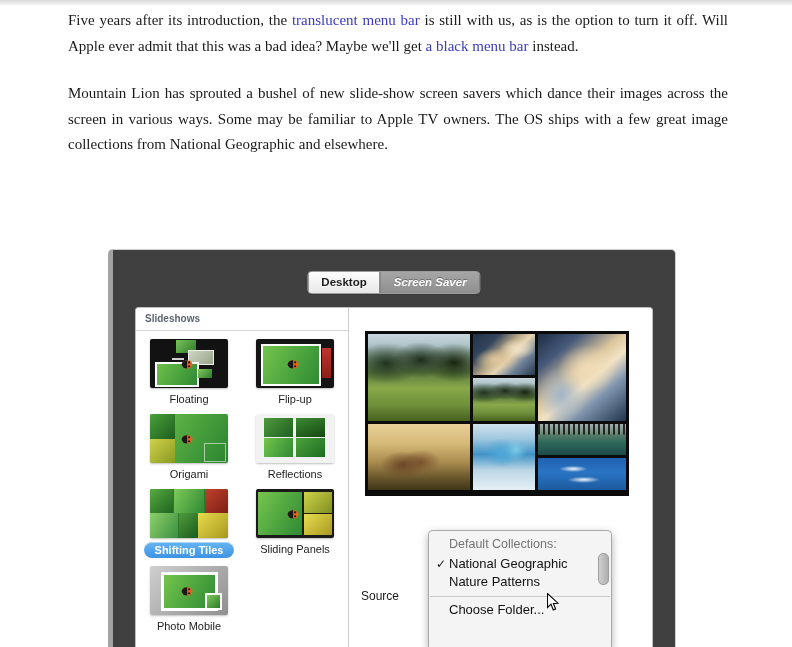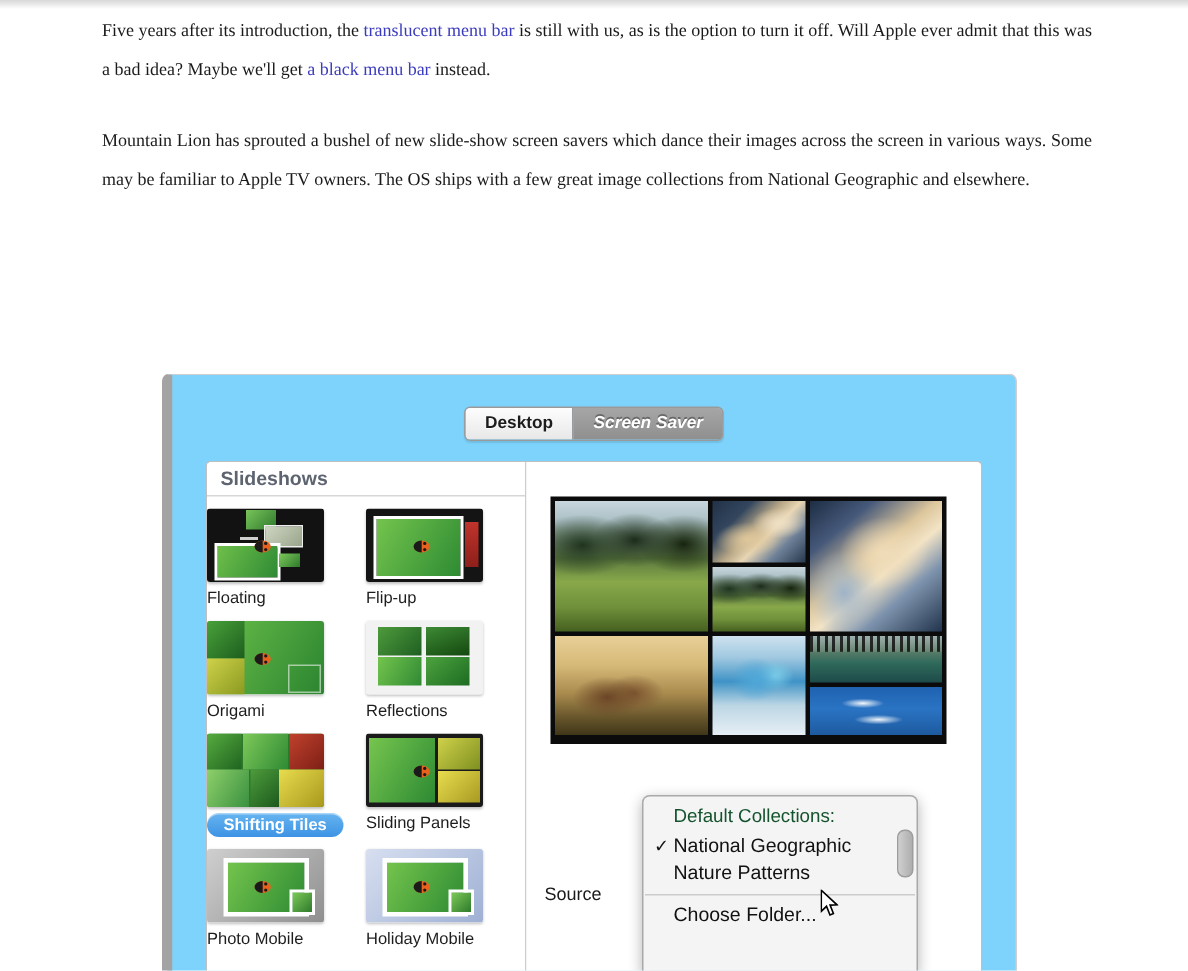--- a/index.html
+++ b/index.html
@@ -23,39 +23,39 @@
     width: 660px;
   }
   .art-title {
     font-size: 15.5px;
     font-weight: bold;
     color: #111111;
     letter-spacing: .1px;
     margin: 0 0 20px 0;
   }
   .para {
-    font-size: 12px;
+    font-size: 15px;
     line-height: 25.5px;
     color: #1a1a1a;
     text-align: justify;
     margin: 0 0 22px 0;
   }
   .para a, .lnk {
     color: #3b3bbd;
     text-decoration: none;
   }
 
   
   .sysprefs {
     position: absolute;
     left: 108px; top: 249px;
     width: 562px; height: 398px;
-    background: #7dd3fc;
+    background: #404040;
     border-top: 1px solid #cfcfcf;
-    border-left: 7px solid #a3a3a3;
+    border-left: 5px solid #a3a3a3;
     border-right: 1px solid #cfcfcf;
     border-radius: 5px 5px 0 0;
     font-family: "Liberation Sans", "DejaVu Sans", sans-serif;
     overflow: hidden;
   }
 
   
   .tabbar {
     position: absolute;
     left: 50%; transform: translateX(-50%);
@@ -100,37 +100,37 @@
   .sidebar {
     width: 212px;
     border-right: 1px solid #cdcdcd;
     background: #ffffff;
     position: relative;
     overflow: hidden;
   }
   .sidehead {
     height: 22px;
     line-height: 22px;
-    font-size: 13px;
+    font-size: 10px;
     font-weight: bold;
     color: #5d6470;
     padding-left: 9px;
     border-bottom: 1px solid #d6d6d6;
     background: #ffffff;
   }
   .grid {
     padding: 8px 0 0 0;
     display: flex;
     flex-wrap: wrap;
   }
   .cell {
     width: 50%;
     display: flex;
     flex-direction: column;
-    align-items: flex-start;
+    align-items: center;
     margin-bottom: 8px;
   }
   .thumbwrap {
     width: 78px; height: 49px;
     position: relative;
   }
   .thumb {
     width: 78px; height: 49px;
     border-radius: 2px;
     overflow: hidden;
@@ -231,21 +231,21 @@
     border: 1px solid #a9a9a9;
     border-bottom: none;
     border-radius: 5px 5px 0 0;
     box-shadow: 0 3px 9px rgba(0,0,0,.30);
     font-family: "Liberation Sans", "DejaVu Sans", sans-serif;
     overflow: hidden;
     z-index: 40;
   }
   .mhead {
     font-size: 12.5px;
-    color: #14532d;
+    color: #737373;
     padding: 5px 4px 3px 20px;
     line-height: 16px;
   }
   .mitem {
     font-size: 13px;
     color: #111111;
     line-height: 18px;
     height: 18px;
     padding-left: 20px;
     position: relative;
@@ -407,36 +407,20 @@
                 <div style="position:absolute;right:8%;bottom:10%;width:16%;height:26%;background:linear-gradient(135deg,#7ec95a,#2d7a2b);border:2px solid #fff"></div>
                 <svg viewBox="0 0 30 20" style="position:absolute;left:34%;top:36%;width:26%;height:30%">
                   <ellipse cx="15" cy="10" rx="8" ry="6" fill="#e8621e"></ellipse>
                   <path d="M15 4 a8 6 0 0 0 0 12 z" fill="#1a1a1a"></path>
                   <circle cx="18" cy="7" r="1.6" fill="#1a1a1a"></circle>
                   <circle cx="18" cy="13" r="1.6" fill="#1a1a1a"></circle>
                 </svg>
               </div>
             </div>
             <div class="cap">Photo Mobile</div>
-          </div>
-          <div class="cell">
-            <div class="thumbwrap">
-              <div class="thumb">
-                <div style="position:absolute;inset:0;background:linear-gradient(135deg,#d7dff0,#9fb0d4)"></div>
-                <div style="position:absolute;left:14%;top:12%;width:66%;height:68%;background:linear-gradient(120deg,#74c44d,#2e8b33);border:3px solid #fff"></div>
-                <div style="position:absolute;right:8%;bottom:10%;width:16%;height:26%;background:linear-gradient(135deg,#7ec95a,#2d7a2b);border:2px solid #fff"></div>
-                <svg viewBox="0 0 30 20" style="position:absolute;left:34%;top:36%;width:26%;height:30%">
-                  <ellipse cx="15" cy="10" rx="8" ry="6" fill="#e8621e"></ellipse>
-                  <path d="M15 4 a8 6 0 0 0 0 12 z" fill="#1a1a1a"></path>
-                  <circle cx="18" cy="7" r="1.6" fill="#1a1a1a"></circle>
-                  <circle cx="18" cy="13" r="1.6" fill="#1a1a1a"></circle>
-                </svg>
-              </div>
-            </div>
-            <div class="cap">Holiday Mobile</div>
           </div>
         </div>
     </div>
 
     <div class="preview">
       <div class="mosaic" id="mosaic">
           <div class="ph p-hills" style="grid-area: 1 / 1 / 3;"></div>
           <div class="ph p-peak" style="grid-area: 1 / 2;"></div>
           <div class="ph p-bigpeak" style="grid-area: 1 / 3 / 3;"></div>
           <div class="ph p-hills" style="grid-area: 2 / 2;"></div>

